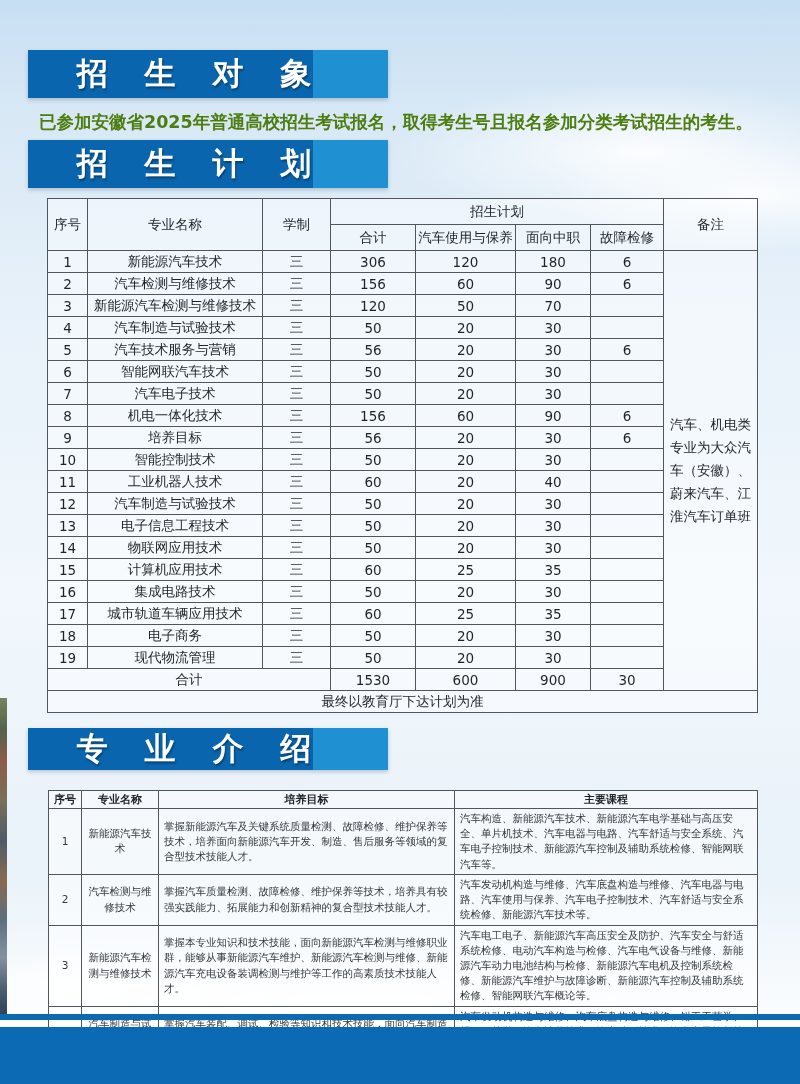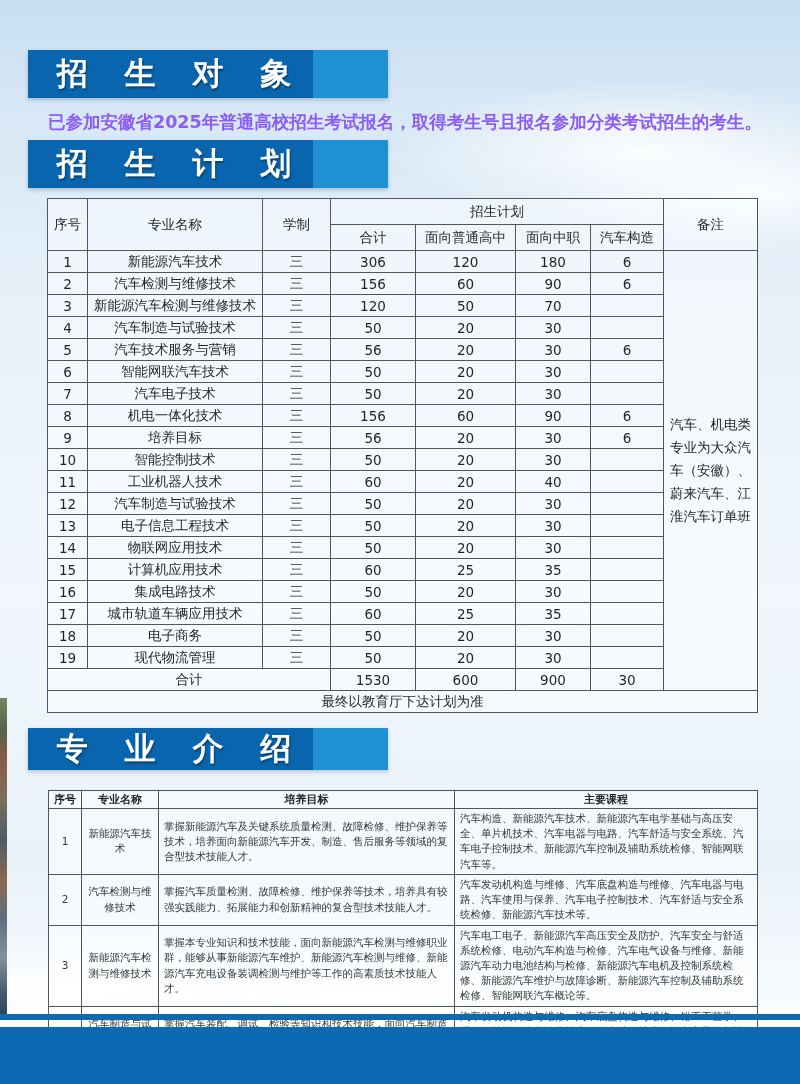--- a/index.html
+++ b/index.html
@@ -21,28 +21,28 @@
     position:absolute;left:28px;width:360px;height:48px;background:#0965ad;
     box-shadow:0 2px 4px rgba(30,60,90,.25);
   }
   .banner::after{
     content:"";position:absolute;top:0;right:0;width:75px;height:100%;background:#1f90d2;
   }
   .banner .t{
     position:absolute;left:0;top:0;width:292px;height:100%;
     display:flex;align-items:center;justify-content:center;
     color:#fff;font-weight:bold;font-size:31px;letter-spacing:13px;text-indent:13px;
-    text-shadow:1px 2px 2px rgba(0,0,0,.35);white-space:nowrap;z-index:2;
+    text-shadow:1px 2px 2px rgba(0,0,0,.35);white-space:nowrap;z-index:2;padding-left:20px;
   }
   #banner-target{top:50px;}
   #banner-plan{top:140px;}
   #banner-major{top:728px;height:42px;}
   .intro{
-    position:absolute;left:48px;top:110px;width:732px;
-    font-size:17.5px;font-weight:bold;color:#8b5cf6;line-height:1.4;
+    position:absolute;left:39px;top:110px;width:732px;
+    font-size:17.5px;font-weight:bold;color:#4d7c0f;line-height:1.4;
   }
   table{border-collapse:collapse;table-layout:fixed;}
   table.plan{
     position:absolute;left:47px;top:198px;width:710px;
     background:rgba(255,255,255,.45);
   }
   .plan th,.plan td{
     border:1px solid #50565b;font-weight:normal;text-align:center;
     font-size:13.5px;color:#1e2327;padding:0;overflow:hidden;
   }
@@ -96,23 +96,23 @@
   <thead>
     <tr>
       <th rowspan="2">序号</th>
       <th rowspan="2">专业名称</th>
       <th rowspan="2">学制</th>
       <th colspan="4">招生计划</th>
       <th rowspan="2">备注</th>
     </tr>
     <tr>
       <th>合计</th>
-      <th>面向普通高中</th>
+      <th>汽车使用与保养</th>
       <th>面向中职</th>
-      <th>汽车构造</th>
+      <th>故障检修</th>
     </tr>
   </thead>
   <tbody id="plan-body">
       <tr>
         <td>1</td>
         <td>新能源汽车技术</td>
         <td>三</td>
         <td>306</td>
         <td>120</td>
         <td>180</td>

